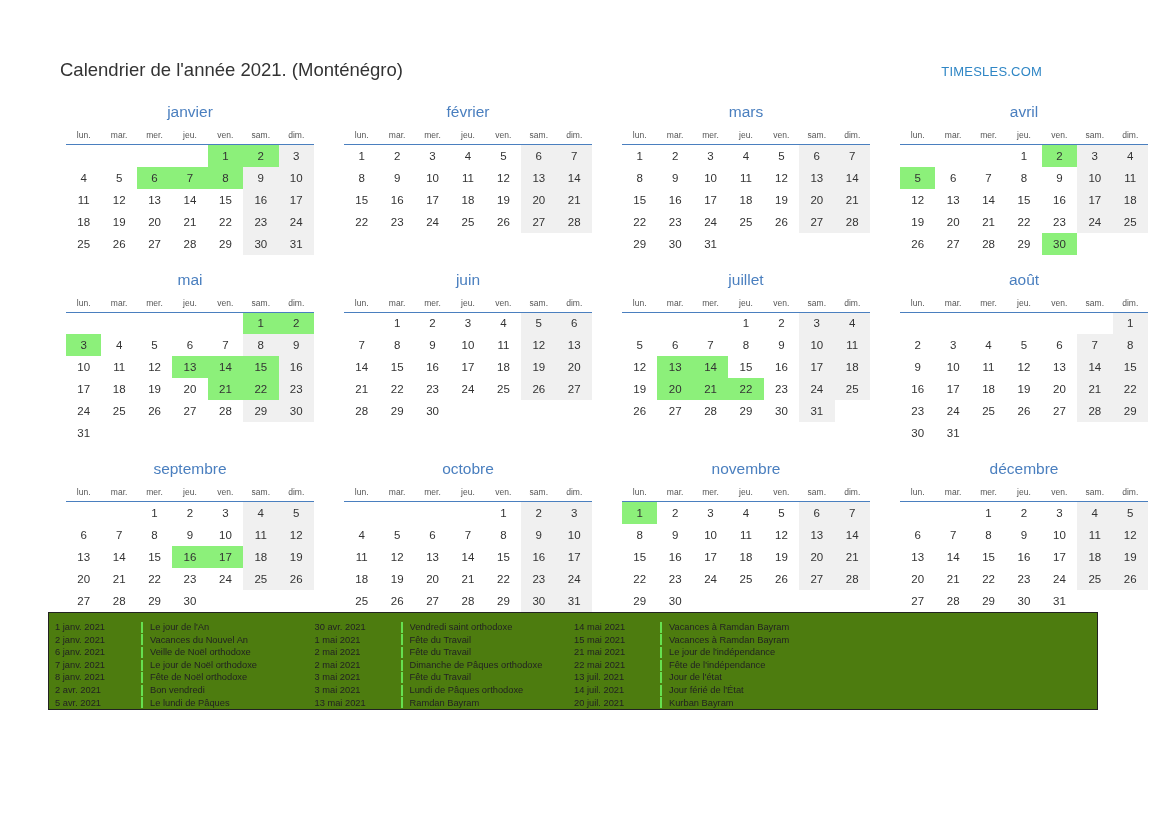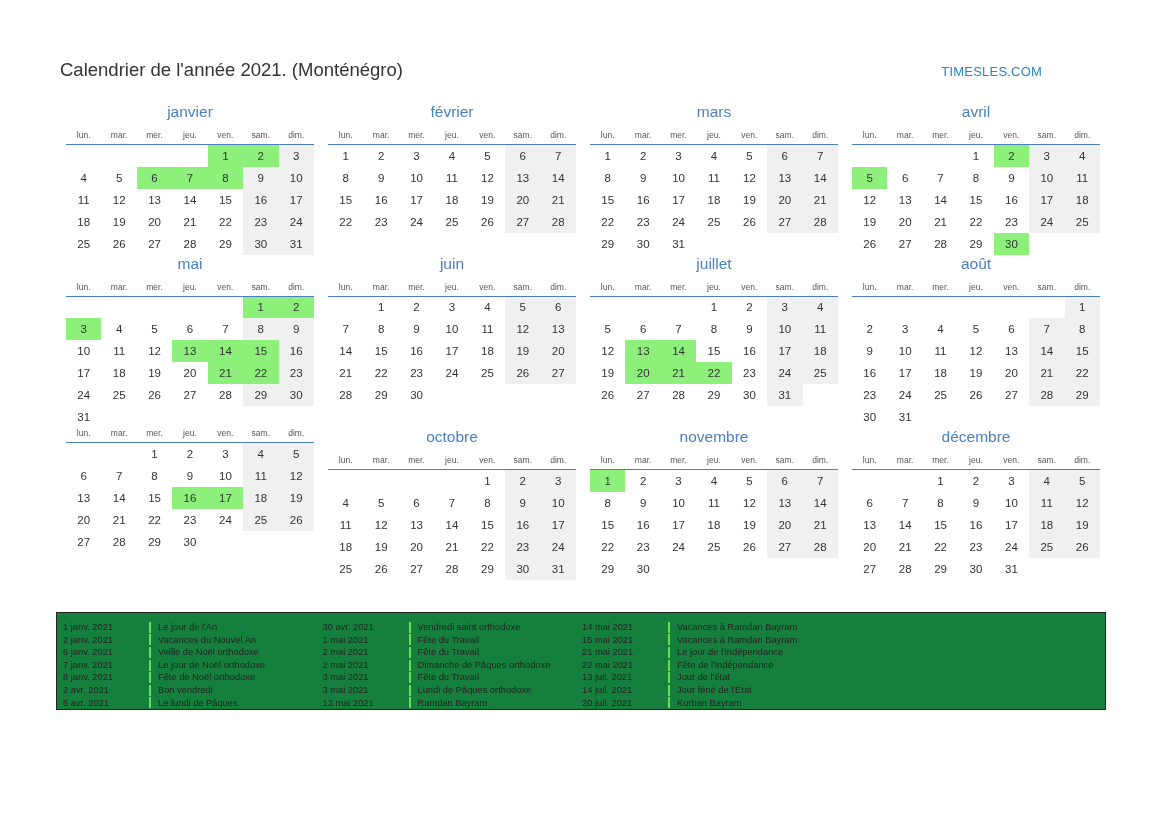--- a/index.html
+++ b/index.html
@@ -21,20 +21,21 @@
   .brand {
     font-size: 13px; color: #2f86c5; letter-spacing: .2px; margin-top: 44px;
   }
 
   .months-grid {
     display: grid;
     grid-template-columns: repeat(4, 262px);
     column-gap: 0px;
     row-gap: 0px;
     padding: 22px 0 0 66px;
+    gap: 16px;
   }
   .month { width: 248px; }
   .month-name {
     text-align: center;
     font-size: 15.5px;
     color: #4a7fbf;
     padding-bottom: 9px;
     font-weight: normal;
   }
   table.cal {
@@ -57,24 +58,24 @@
     height: 22px;
     width: 35.4px;
     padding: 0;
   }
   td.we { background: #f0f0f0; }
   td.hol { background: #8cf07a; }
   td.empty { background: transparent; }
 
   .legend {
     position: absolute;
-    left: 56px; top: 612px;
+    left: 48px; top: 612px;
     width: 1050px; height: 98px;
     border: 1px solid #222222;
-    background: #15803d;
+    background: #4d7c0f;
   }
   .legend-inner {
     display: grid;
     grid-template-columns: repeat(4, 1fr);
     padding: 8px 4px 6px 6px;
     height: 100%;
   }
   .legend-col { padding-right: 6px; }
   .legend-row {
     display: flex;
@@ -618,20 +619,21 @@
               <td class="empty">&nbsp;</td>
               <td class="empty">&nbsp;</td>
               <td class="empty">&nbsp;</td>
               <td class="empty">&nbsp;</td>
               <td class="empty">&nbsp;</td>
             </tr>
           </tbody>
         </table>
       </div>
       <div class="month">
+        <div class="month-name">septembre</div>
         <table class="cal">
           <thead>
             <tr>
               <th>lun.</th>
               <th>mar.</th>
               <th>mer.</th>
               <th>jeu.</th>
               <th>ven.</th>
               <th>sam.</th>
               <th>dim.</th>

